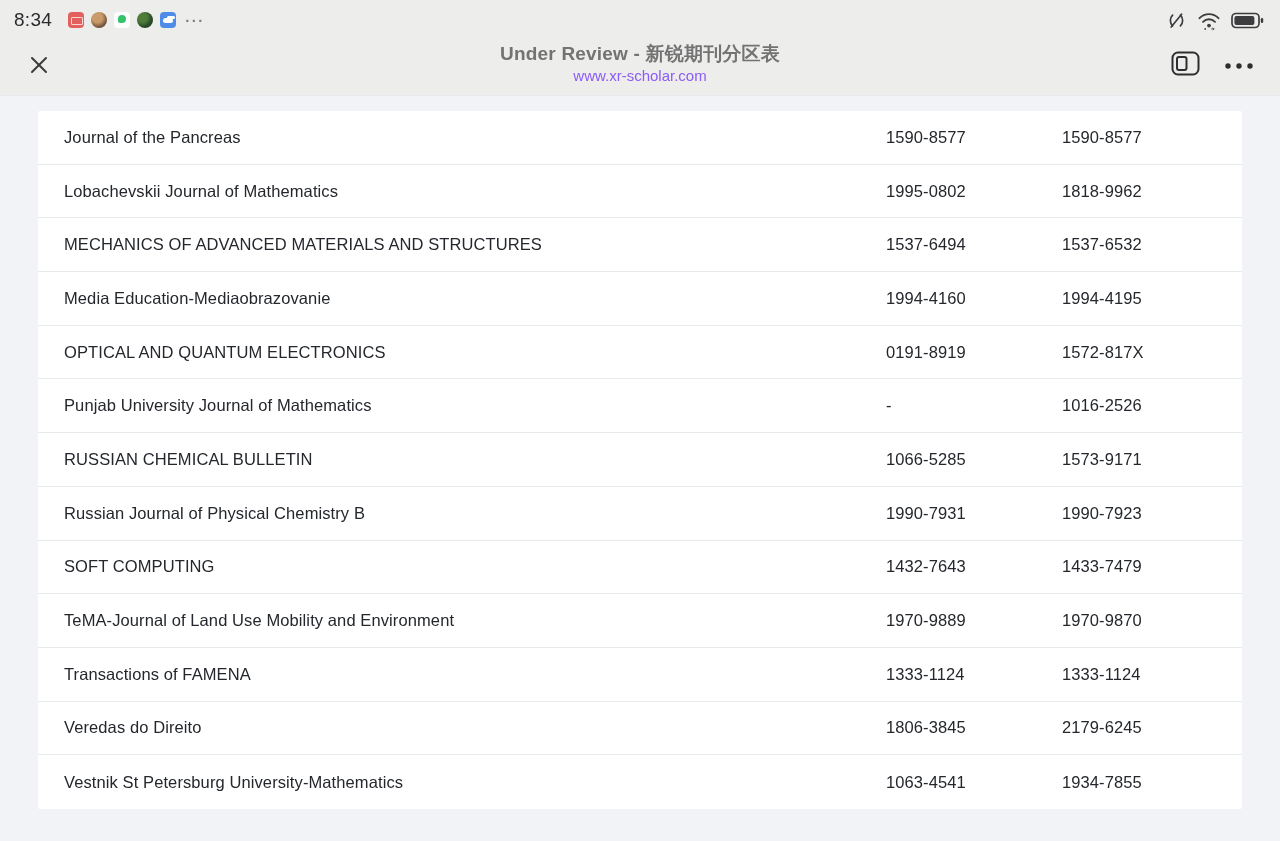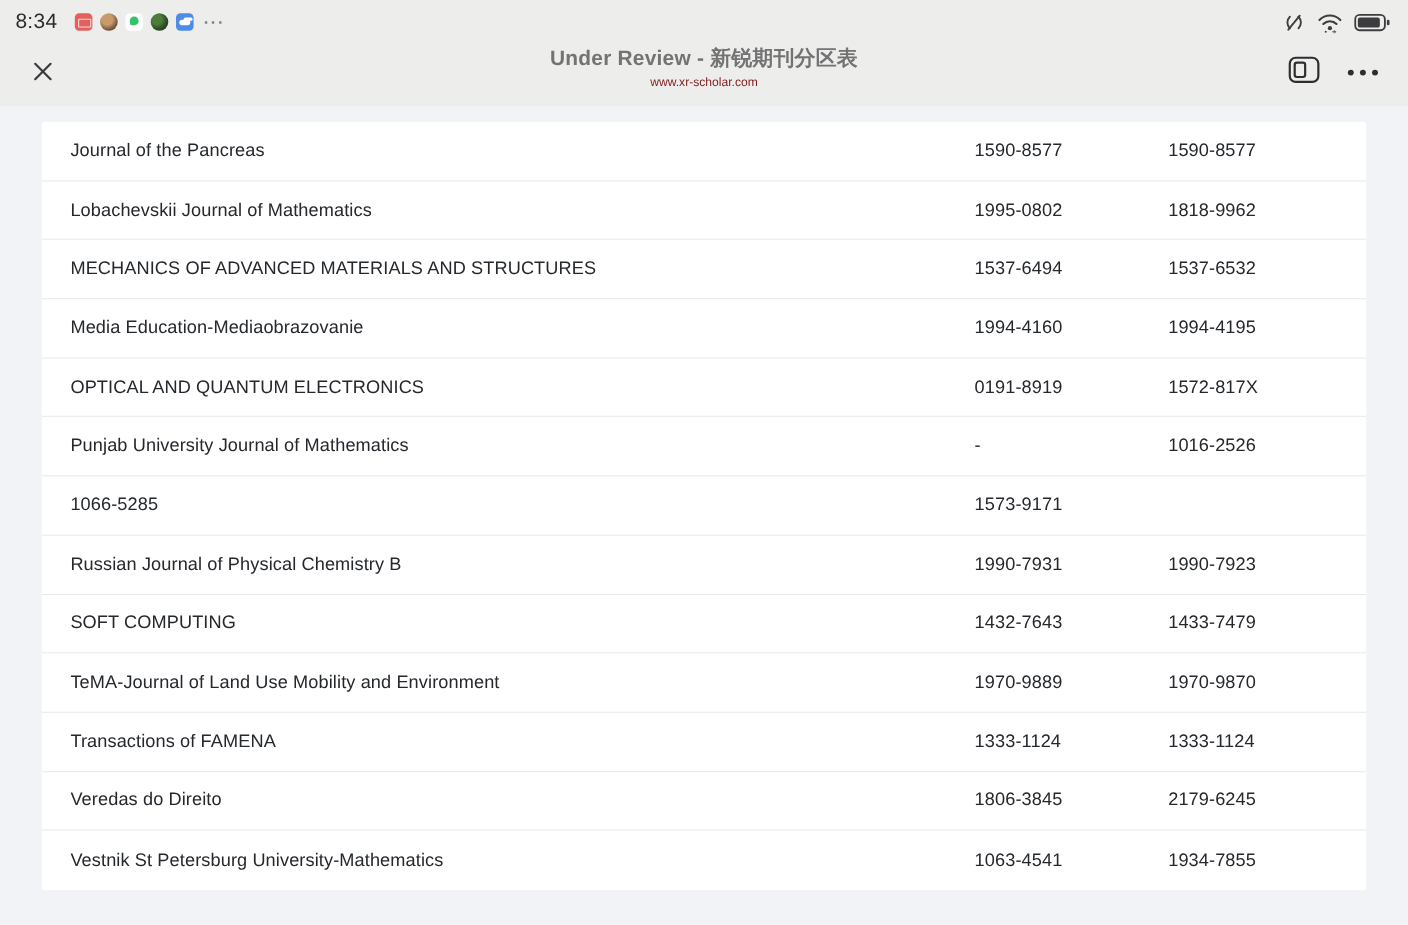--- a/index.html
+++ b/index.html
@@ -35,21 +35,21 @@
   .sb-right { display:flex; align-items:center; gap:10px; }
   .sb-right svg { display:block; }
   
   .nav-bar { position:relative; height:59px; }
   .nav-close {
     position:absolute; left:22px; top:13px; width:34px; height:34px;
     background:none; border:none; cursor:pointer; display:flex; align-items:center; justify-content:center;
   }
   .nav-center { position:absolute; left:200px; right:200px; top:4px; text-align:center; }
   .nav-title { font-size:19px; font-weight:600; color:#737373; line-height:27px; letter-spacing:0.2px; }
-  .nav-url   { font-size:11px; color:#7f1d1d; line-height:17px; }
+  .nav-url   { font-size:15px; color:#8b5cf6; line-height:17px; }
   .nav-right { position:absolute; right:24px; top:13px; display:flex; align-items:center; gap:20px; }
   .nav-btn { background:none; border:none; cursor:pointer; padding:2px; display:flex; align-items:center; }
   
   .card {
     position:absolute; left:38px; top:111px; width:1204px; height:698px;
     background:#ffffff; border-radius:2px; overflow:hidden;
   }
   .t-row {
     display:grid; grid-template-columns:822px 176px 1fr;
     align-items:center; height:53.69px; padding-left:26px;
@@ -169,20 +169,21 @@
     <div class="cell">1572-817X</div>
   </div>
 
   <div class="t-row">
     <div class="cell">Punjab University Journal of Mathematics</div>
     <div class="cell">-</div>
     <div class="cell">1016-2526</div>
   </div>
 
   <div class="t-row">
+    <div class="cell">RUSSIAN CHEMICAL BULLETIN</div>
     <div class="cell">1066-5285</div>
     <div class="cell">1573-9171</div>
   </div>
 
   <div class="t-row">
     <div class="cell">Russian Journal of Physical Chemistry B</div>
     <div class="cell">1990-7931</div>
     <div class="cell">1990-7923</div>
   </div>
 

